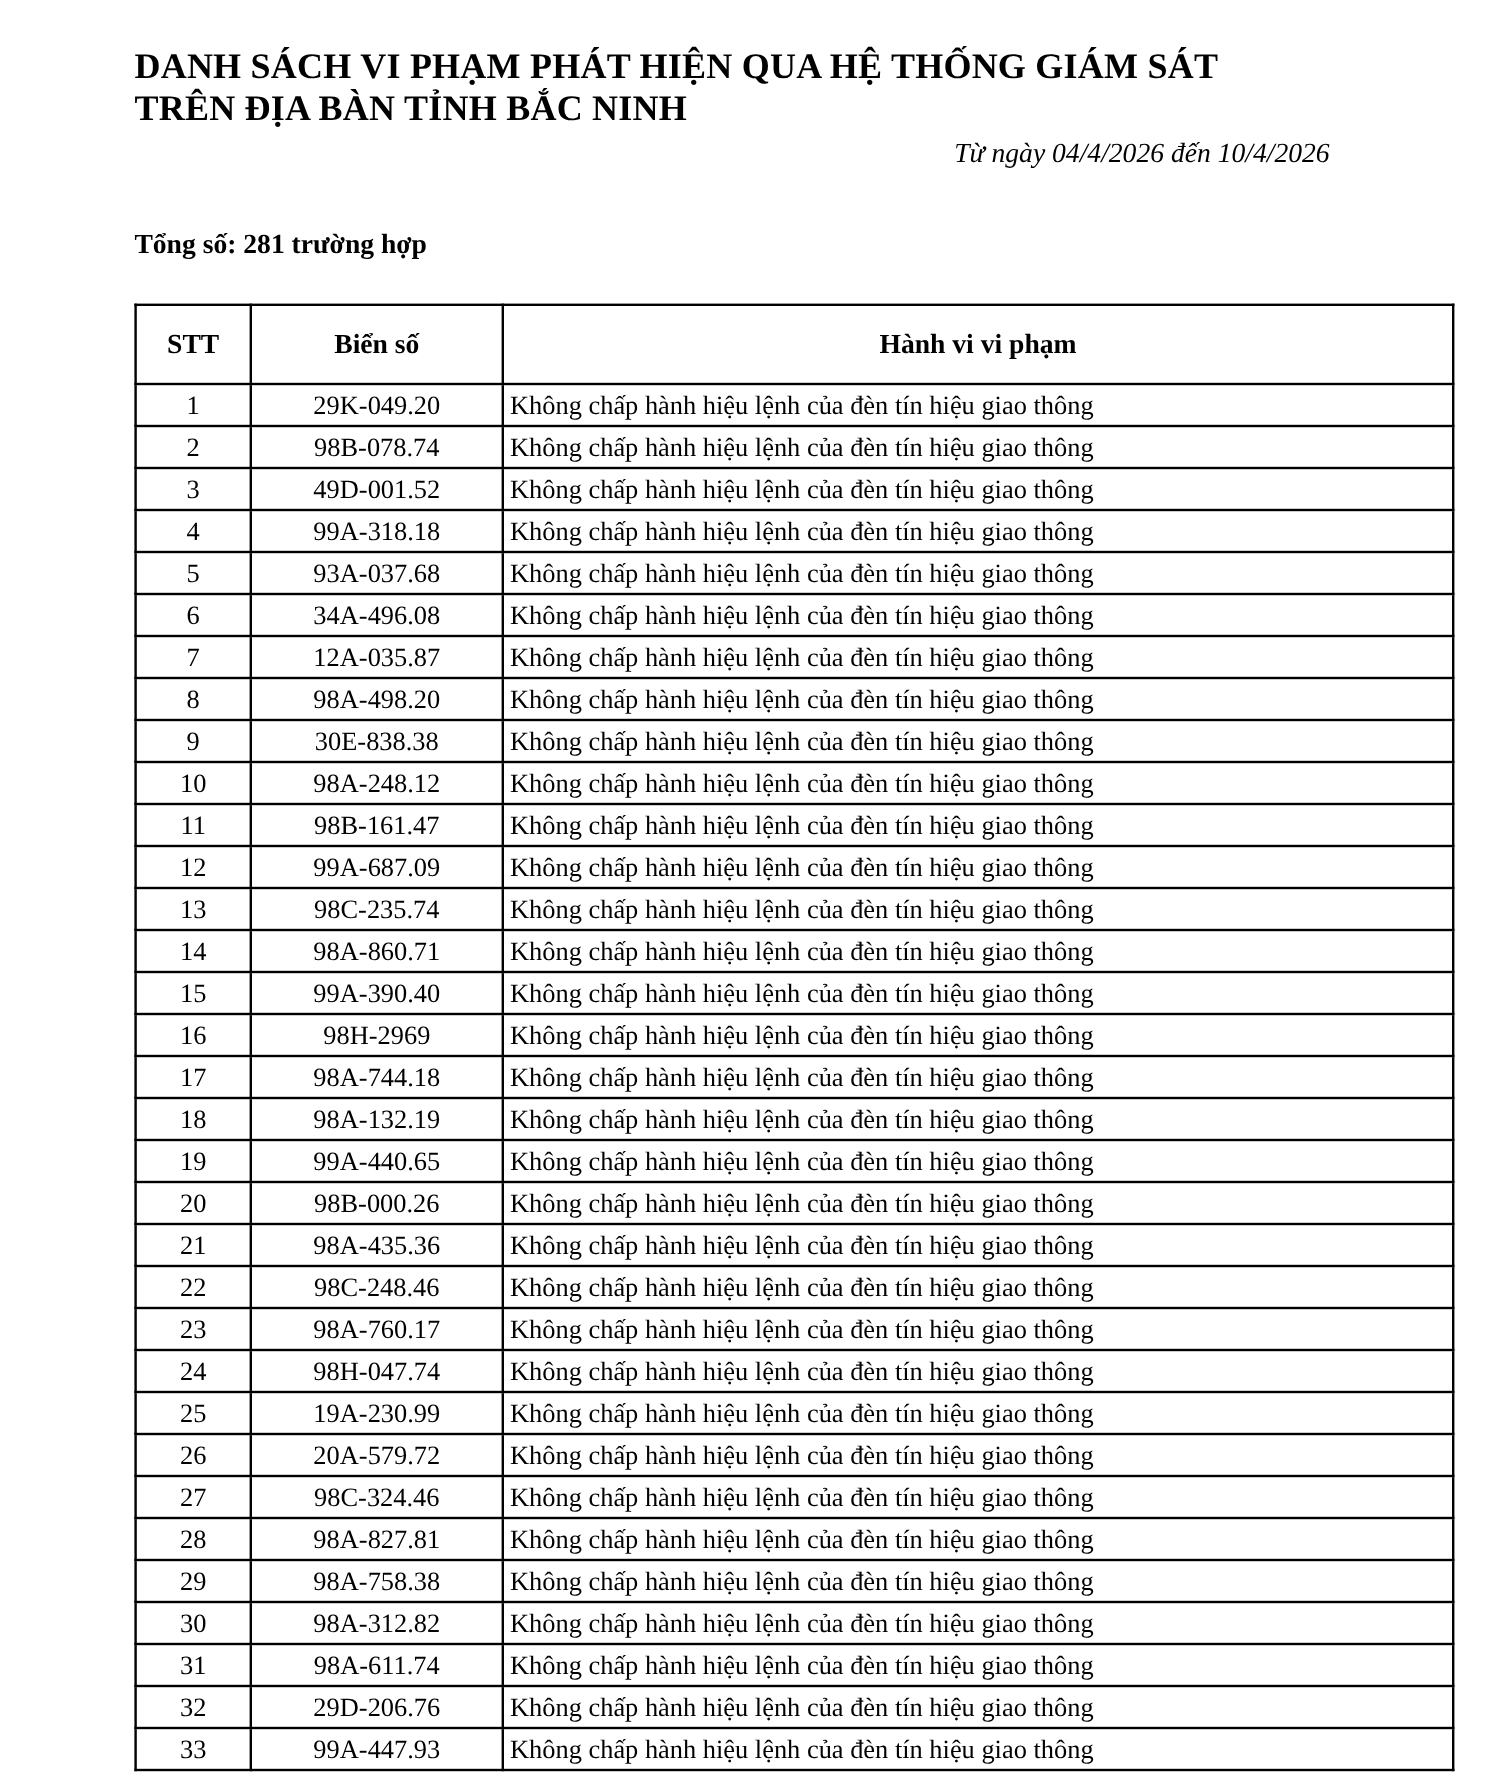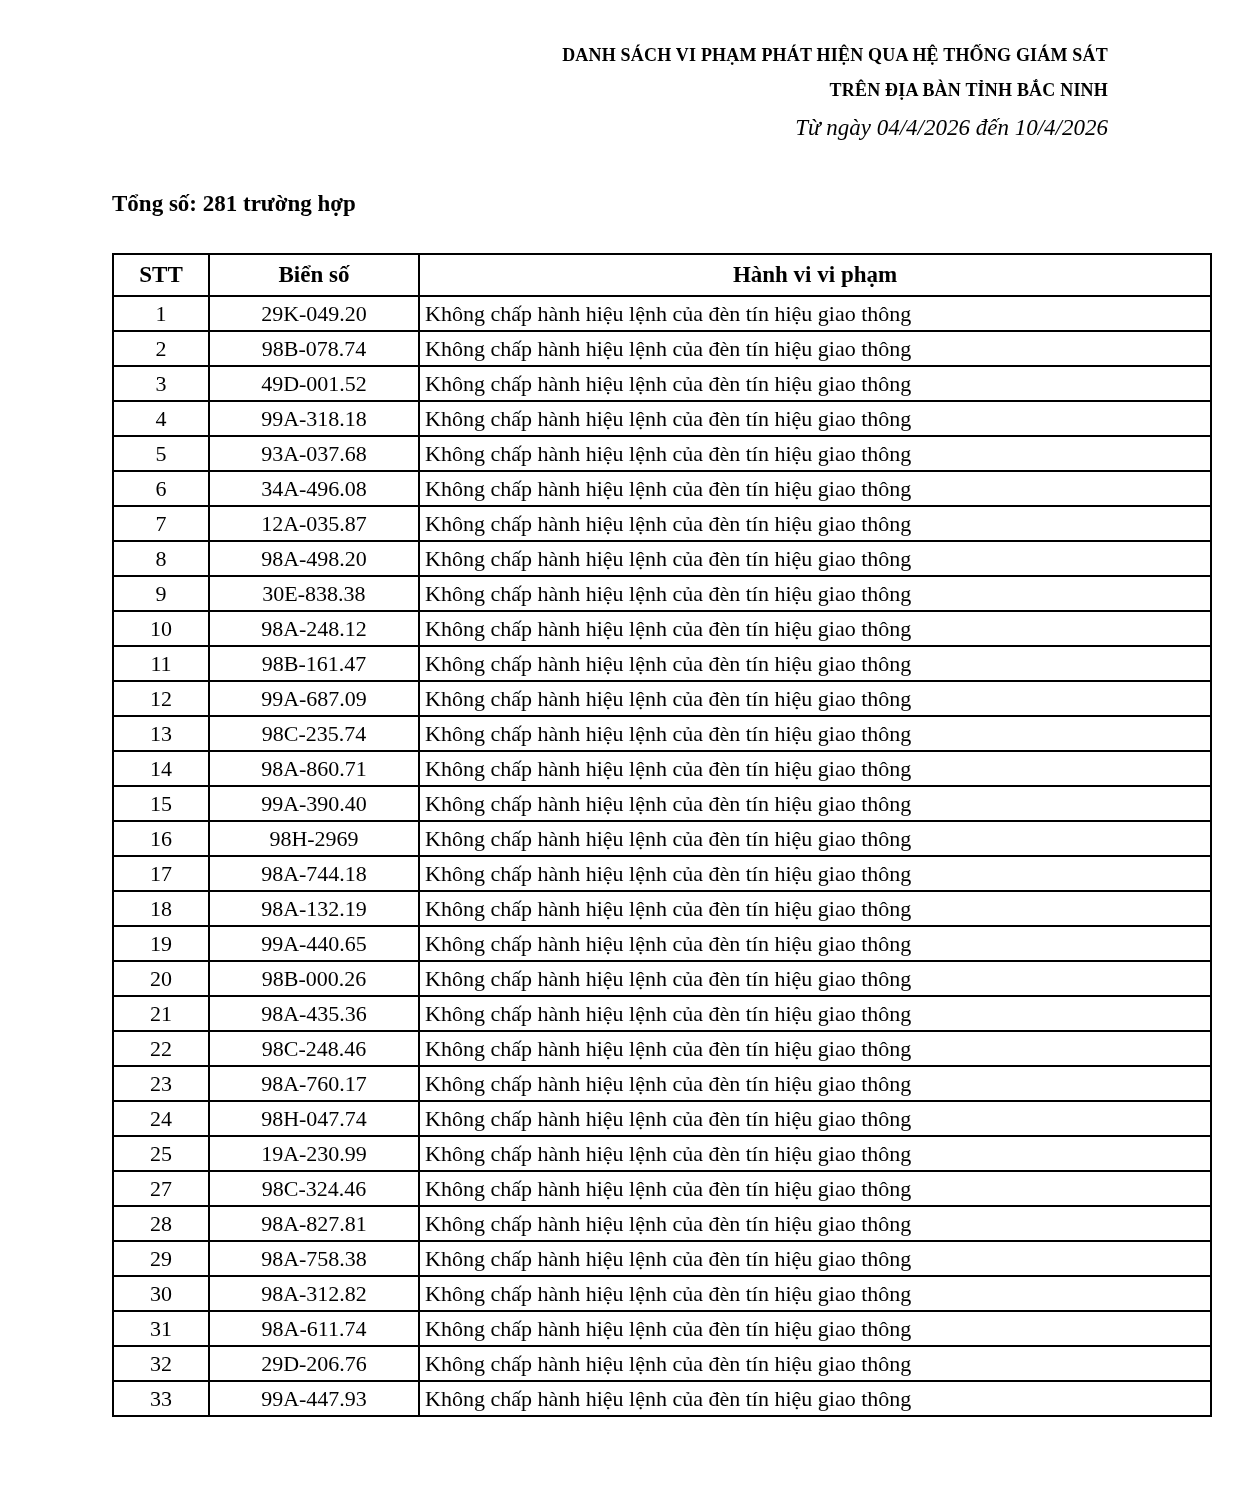--- a/index.html
+++ b/index.html
@@ -13,23 +13,23 @@
     width: 1240px;
     height: 1487px;
     padding-top: 38px;
     background: #ffffff;
   }
   .content {
     width: 996px;
     margin-left: 112px;
   }
   .doc-title {
-    text-align: right;
+    text-align: left;
     font-weight: bold;
-    font-size: 18px;
+    font-size: 30px;
     line-height: 35px;
     letter-spacing: 0.2px;
   }
   .doc-date {
     text-align: right;
     font-style: italic;
     font-size: 23px;
     line-height: 34px;
     margin-top: 3px;
   }
@@ -51,21 +51,21 @@
     border: 2px solid #000000;
     vertical-align: middle;
     overflow: hidden;
     white-space: nowrap;
   }
   table.violations th {
     font-weight: bold;
     font-size: 23px;
     text-align: center;
     height: 39px;
-    padding: 7px 2px;
+    padding: 19px 2px;
   }
   table.violations td {
     height: 35px;
     padding: 1px 2px;
   }
   .col-stt { width: 96px; }
   .col-plate { width: 210px; }
   .col-violation { width: 792px; }
   .cell-stt { text-align: center; }
   .cell-plate { text-align: center; }
@@ -234,20 +234,25 @@
             <td class="cell-plate">98H-047.74</td>
             <td class="cell-violation">Không chấp hành hiệu lệnh của đèn tín hiệu giao thông</td>
           </tr>
 
           <tr>
             <td class="cell-stt">25</td>
             <td class="cell-plate">19A-230.99</td>
             <td class="cell-violation">Không chấp hành hiệu lệnh của đèn tín hiệu giao thông</td>
           </tr>
 
+          <tr>
+            <td class="cell-stt">26</td>
+            <td class="cell-plate">20A-579.72</td>
+            <td class="cell-violation">Không chấp hành hiệu lệnh của đèn tín hiệu giao thông</td>
+          </tr>
 
           <tr>
             <td class="cell-stt">27</td>
             <td class="cell-plate">98C-324.46</td>
             <td class="cell-violation">Không chấp hành hiệu lệnh của đèn tín hiệu giao thông</td>
           </tr>
 
           <tr>
             <td class="cell-stt">28</td>
             <td class="cell-plate">98A-827.81</td>

